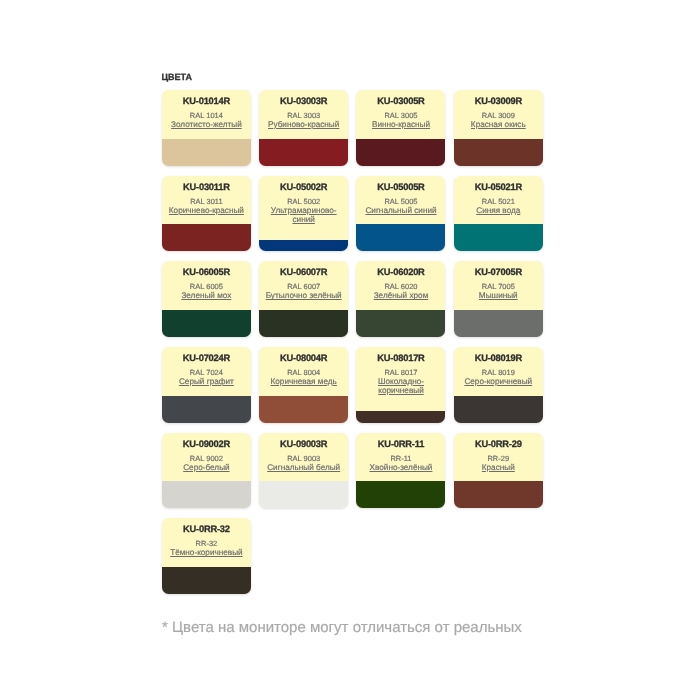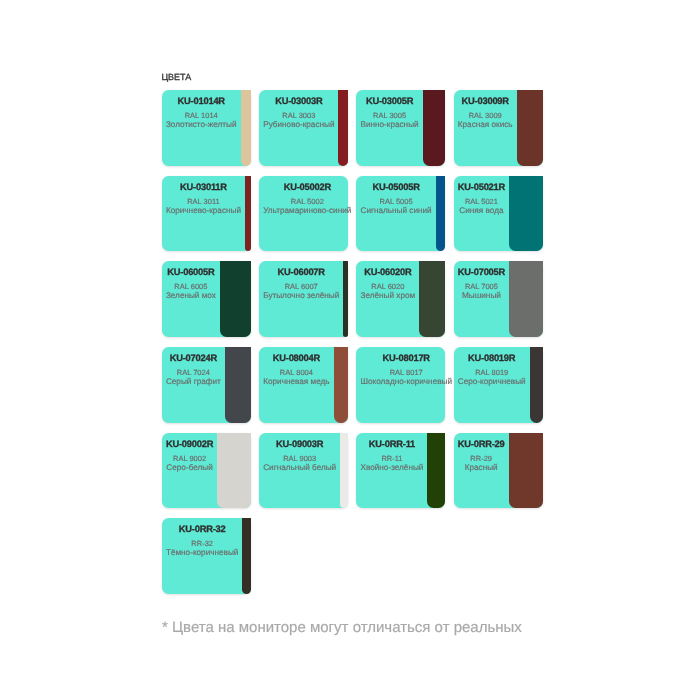--- a/index.html
+++ b/index.html
@@ -9,49 +9,49 @@
     font-family:"Liberation Sans", sans-serif;
     -webkit-font-smoothing:antialiased;
     text-rendering:geometricPrecision;
   }
   .page {
     position:absolute; left:0; top:0; width:700px; height:700px;
     overflow:hidden; background:#ffffff;
   }
   .section-title {
     position:absolute; left:161.4px; top:72.4px;
-    font-size:9px; font-weight:normal; color:#333333;
+    font-size:9px; font-weight:bold; color:#333333;
     -webkit-text-stroke:0.3px #333333;
     white-space:nowrap;
   }
   .swatch-grid {
     position:absolute; left:161.9px; top:90px; width:381px;
     display:grid; grid-template-columns:repeat(4, 89px);
     column-gap:8.3px; row-gap:10.1px;
   }
   .swatch-card {
-    height:75.6px; background:#5eead4; border-radius:6.5px;
-    display:flex; flex-direction:row;
+    height:75.6px; background:#fef9c3; border-radius:6.5px;
+    display:flex; flex-direction:column;
     box-shadow:0 1px 2.5px rgba(0,0,0,0.13);
   }
   .swatch-card-info {
     flex:0 0 auto; padding:6px 4px 9.6px 4px; text-align:center;
   }
   .swatch-card.is-two-line .swatch-card-info { padding-bottom:16px; }
   .swatch-card-code {
     font-size:9.3px; font-weight:bold; color:#2f2f2f;
     line-height:10px; letter-spacing:-0.2px;
     -webkit-text-stroke:0.3px #2f2f2f;
   }
   .swatch-card-ral {
     font-size:7.5px; color:#6d6d6d; line-height:9px; margin-top:5px;
     -webkit-text-stroke:0.18px #6d6d6d;
   }
   .swatch-card-name {
-    font-size:8.2px; color:#6d6d6d; line-height:9px;
+    font-size:8.2px; color:#6d6d6d; line-height:9px;text-decoration:underline;
     -webkit-text-stroke:0.18px #6d6d6d;
   }
   .swatch-card-color {
     flex:1 1 auto; min-height:0; border-radius:0 0 6.5px 6.5px;
     background:#ffffff;
   }
   .disclaimer {
     position:absolute; left:162px; top:619.4px;
     font-size:15px; color:#a9a9a9;
     -webkit-text-stroke:0.18px #a9a9a9;

